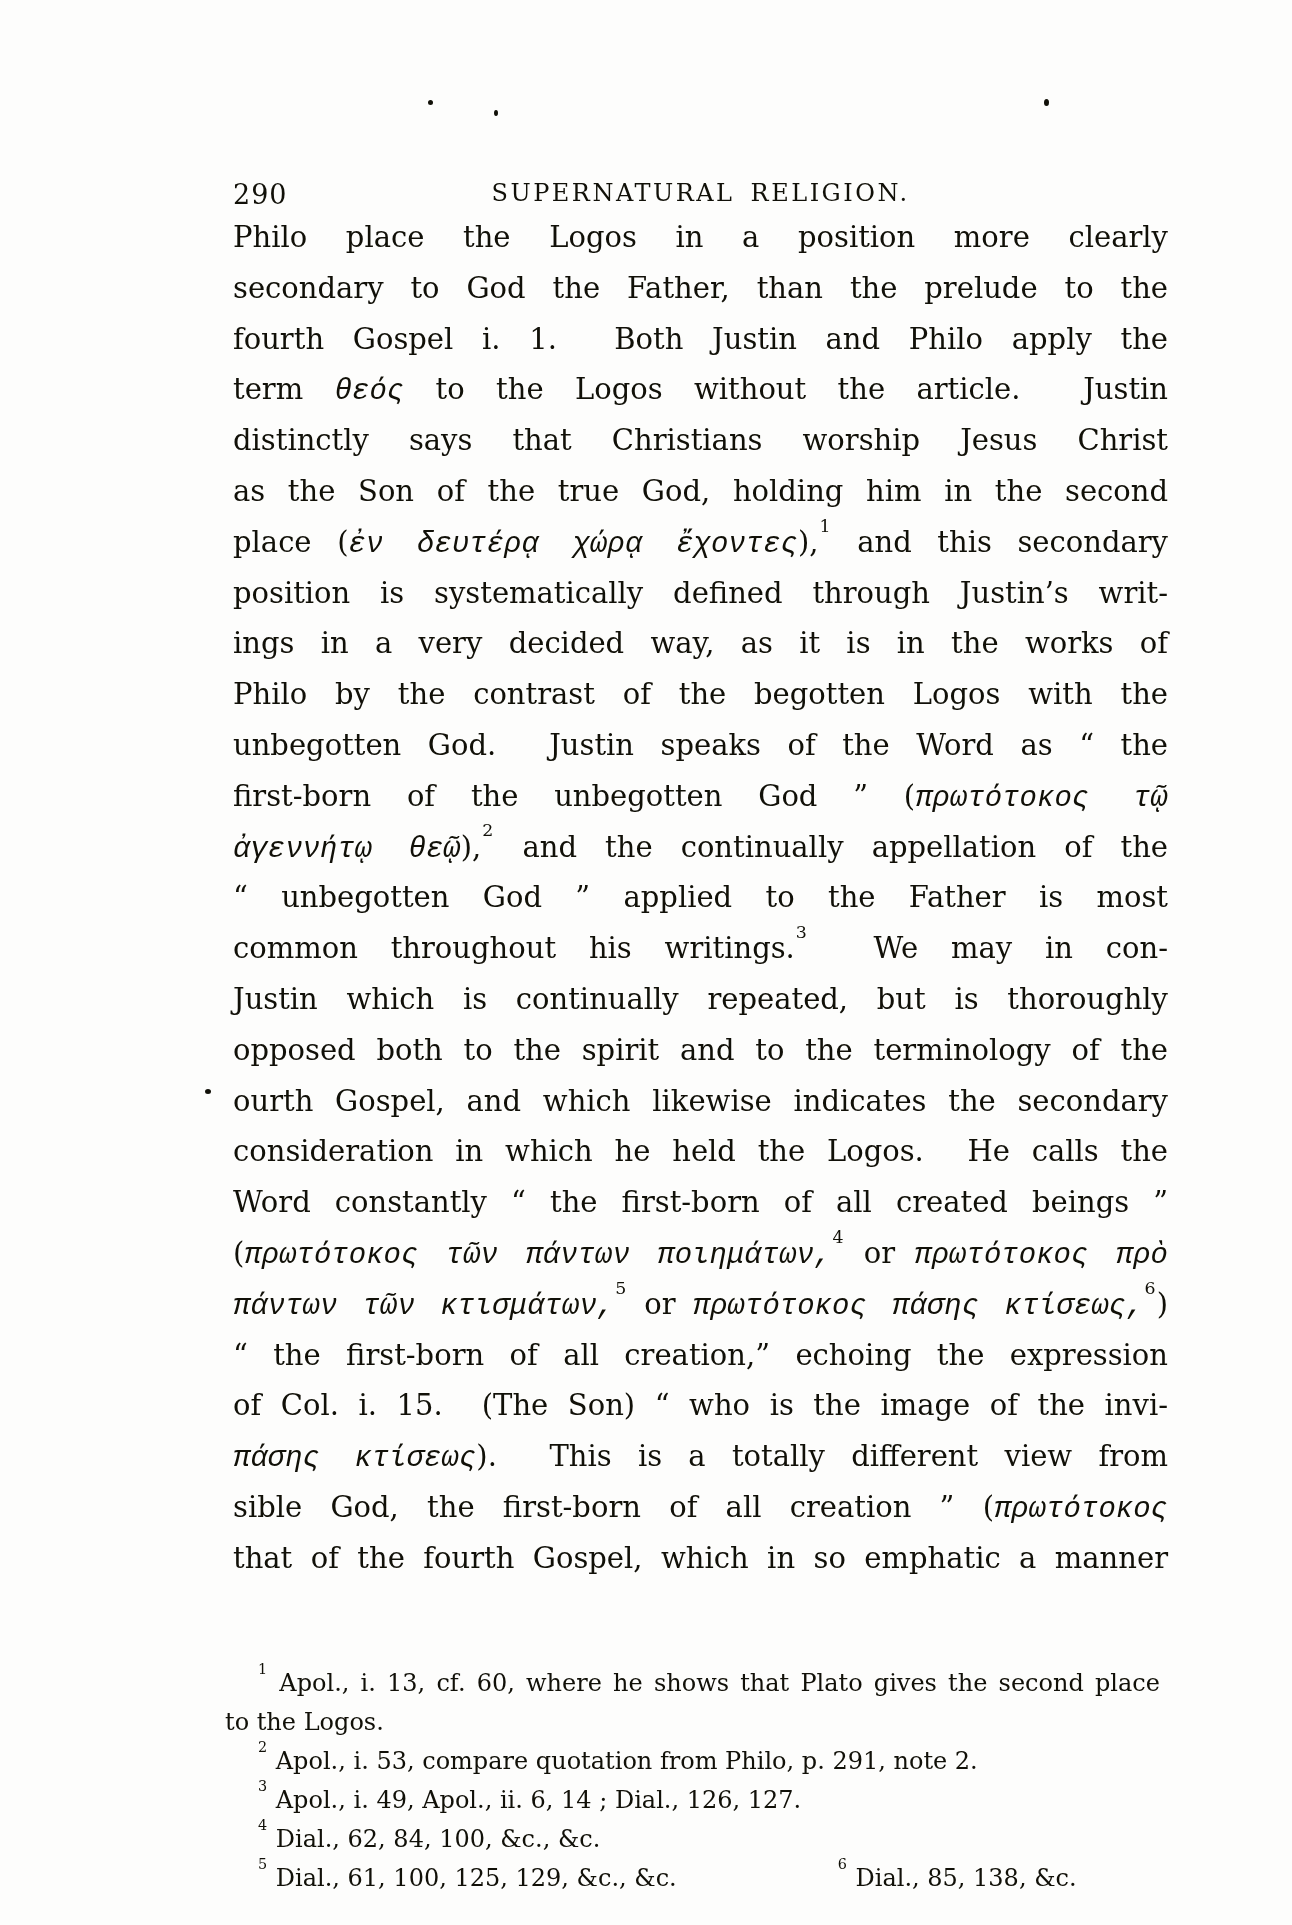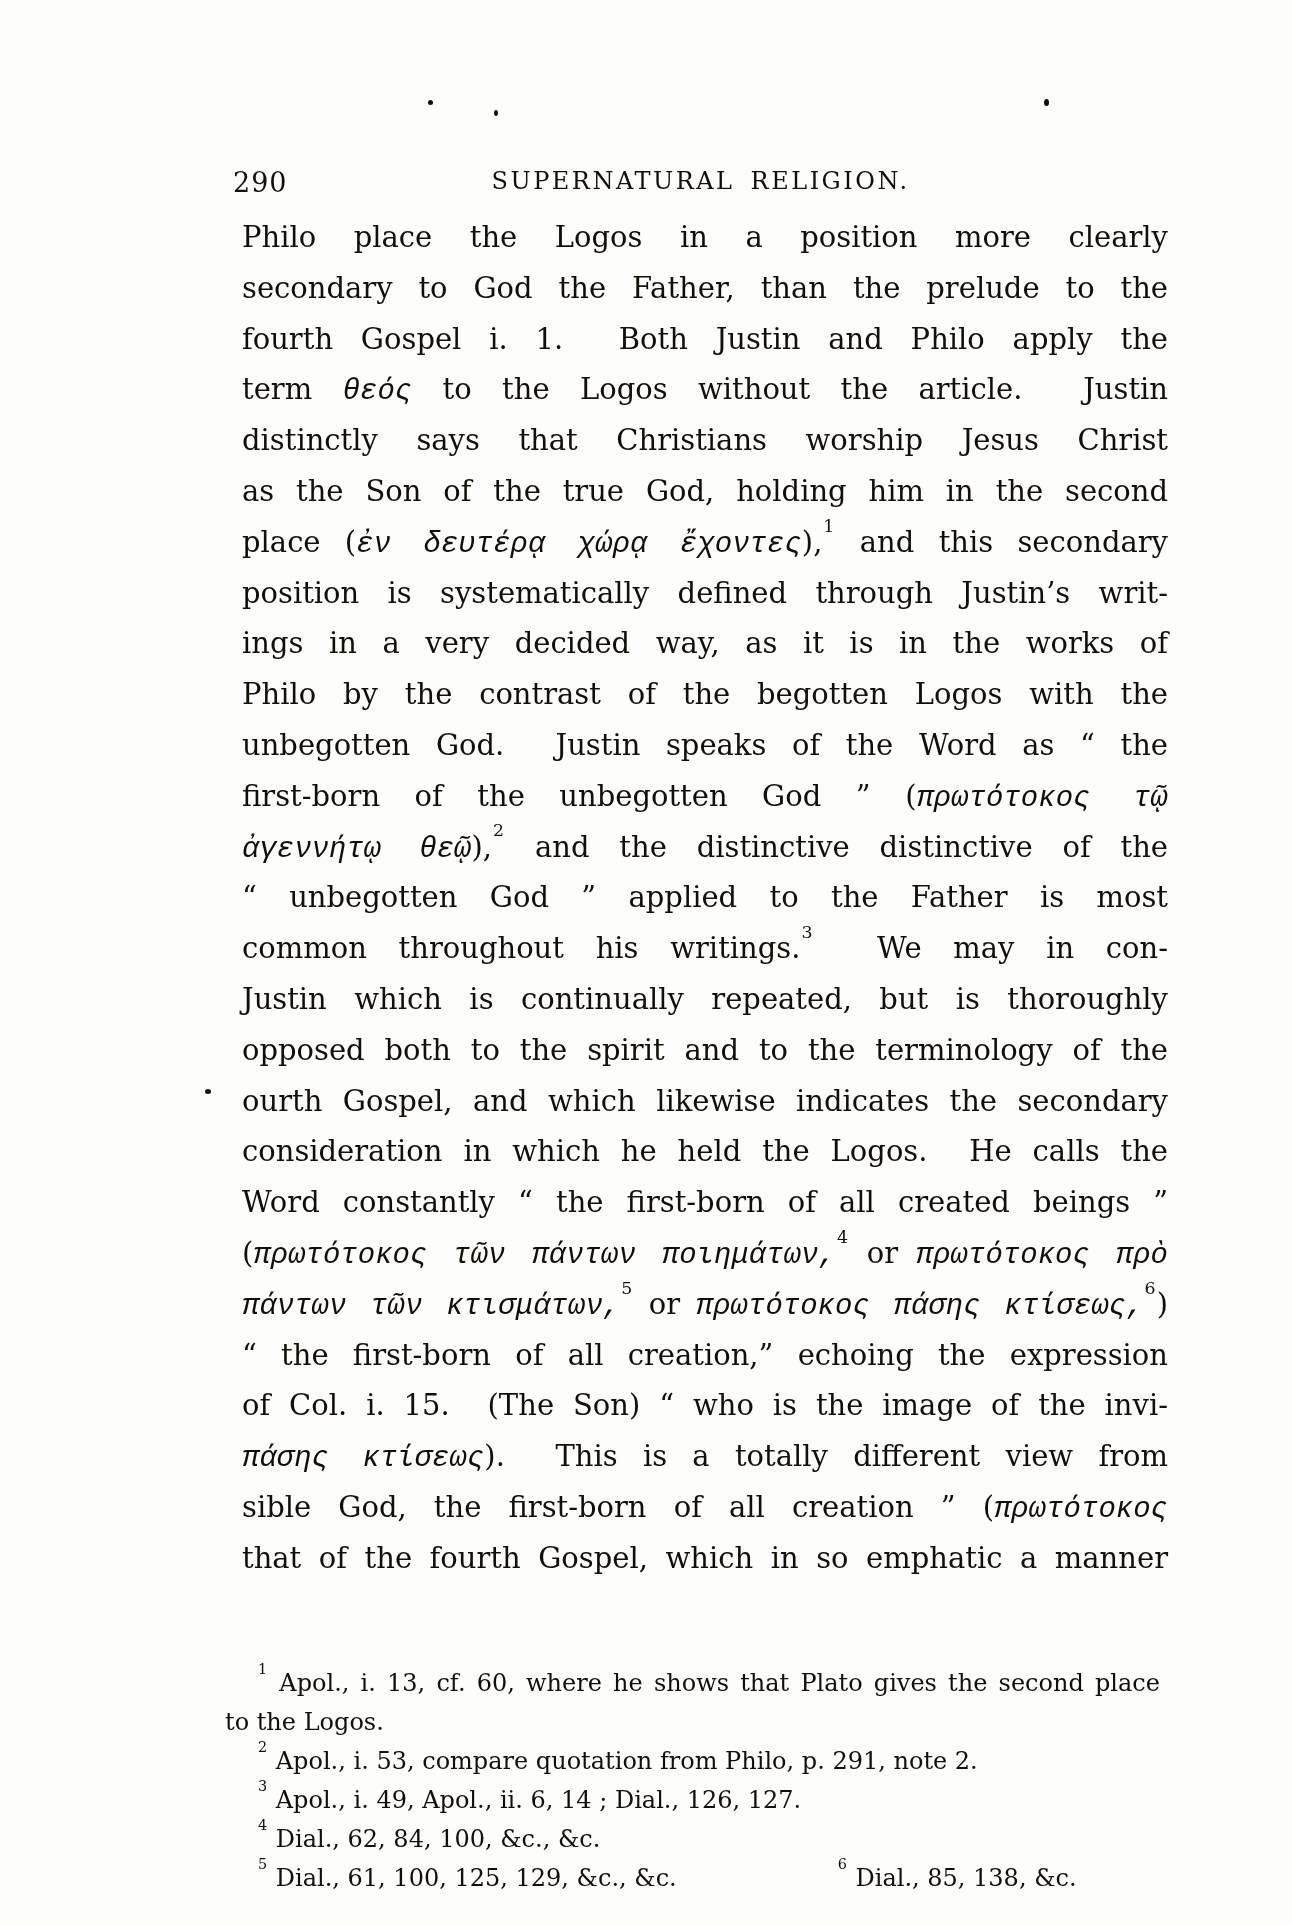--- a/index.html
+++ b/index.html
@@ -5,29 +5,29 @@
   html,body { margin:0; padding:0; background:#e8e8e4; }
   .page {
     position:relative;
     width:1292px; height:1925px;
     margin:0 auto;
     background:var(--paper,#fdfdfc);
     color:var(--ink,#0d0d0d);
     font-family:"DejaVu Serif","Liberation Serif",serif;
     overflow:hidden;
   }
-  .header { position:absolute; top:164px; left:233px; width:935px; height:42px; }
+  .header { position:absolute; top:176px; left:233px; width:935px; height:42px; }
   .page-number { position:absolute; left:0; top:3px; font-size:27px; letter-spacing:1px; }
   .running-title { text-align:center; font-size:24px; letter-spacing:2.5px; padding-top:3px; word-spacing:6px; }
 
   .body-text { position:absolute; left:233px; top:212px; width:935px; font-size:29px; }
   .body-text .line {
     height:50.8px; line-height:50.8px;
     text-align:justify; text-align-last:justify;
-    overflow:visible; white-space:normal;margin-left:9px;
+    overflow:visible; white-space:normal;
   }
   .footnotes { position:absolute; left:225px; top:1664px; width:935px; font-size:24px; }
   .footnotes .line { height:39px; line-height:39px; text-align:left; text-align-last:left; }
   .footnotes .line.just { text-align:justify; text-align-last:justify; }
   .line.indent { text-indent:32px; }
 
   .greek { font-style:italic;font-family:Liberation Mono, monospace; }
   sup.fn-ref { font-size:0.6em; line-height:0; position:relative; top:-0.55em; padding:0 1px; }
   .gap { display:inline-block; width:160px; height:1px; }
 
@@ -49,21 +49,21 @@
       <div class="line"><span>fourth Gospel i. 1.&nbsp; Both Justin and Philo apply the</span></div>
       <div class="line"><span>term </span><span class="greek">θεός</span><span> to the Logos without the article.&nbsp; Justin</span></div>
       <div class="line"><span>distinctly says that Christians worship Jesus Christ</span></div>
       <div class="line"><span>as the Son of the true God, holding him in the second</span></div>
       <div class="line"><span>place (</span><span class="greek">ἐν δευτέρᾳ χώρᾳ ἔχοντες</span><span>),</span><sup class="fn-ref">1</sup><span> and this secondary</span></div>
       <div class="line"><span>position is systematically defined through Justin’s writ-</span></div>
       <div class="line"><span>ings in a very decided way, as it is in the works of</span></div>
       <div class="line"><span>Philo by the contrast of the begotten Logos with the</span></div>
       <div class="line"><span>unbegotten God.&nbsp; Justin speaks of the Word as “ the</span></div>
       <div class="line"><span>first-born of the unbegotten God ” (</span><span class="greek">πρωτότοκος τῷ</span></div>
-      <div class="line"><span class="greek">ἀγεννήτῳ θεῷ</span><span>),</span><sup class="fn-ref">2</sup><span> and the distinctive distinctive of the</span></div>
+      <div class="line"><span class="greek">ἀγεννήτῳ θεῷ</span><span>),</span><sup class="fn-ref">2</sup><span> and the continually appellation of the</span></div>
       <div class="line"><span>“ unbegotten God ” applied to the Father is most</span></div>
       <div class="line"><span>common throughout his writings.</span><sup class="fn-ref">3</sup><span>&nbsp; We may in con-</span></div>
       <div class="line"><span>Justin which is continually repeated, but is thoroughly</span></div>
       <div class="line"><span>opposed both to the spirit and to the terminology of the</span></div>
       <div class="line"><span>ourth Gospel, and which likewise indicates the secondary</span></div>
       <div class="line"><span>consideration in which he held the Logos.&nbsp; He calls the</span></div>
       <div class="line"><span>Word constantly “ the first-born of all created beings ”</span></div>
       <div class="line"><span>(</span><span class="greek">πρωτότοκος τῶν πάντων ποιημάτων,</span><sup class="fn-ref">4</sup><span> or </span><span class="greek">πρωτότοκος πρὸ</span></div>
       <div class="line"><span class="greek">πάντων τῶν κτισμάτων,</span><sup class="fn-ref">5</sup><span> or </span><span class="greek">πρωτότοκος πάσης κτίσεως,</span><sup class="fn-ref">6</sup><span>)</span></div>
       <div class="line"><span>“ the first-born of all creation,” echoing the expression</span></div>

